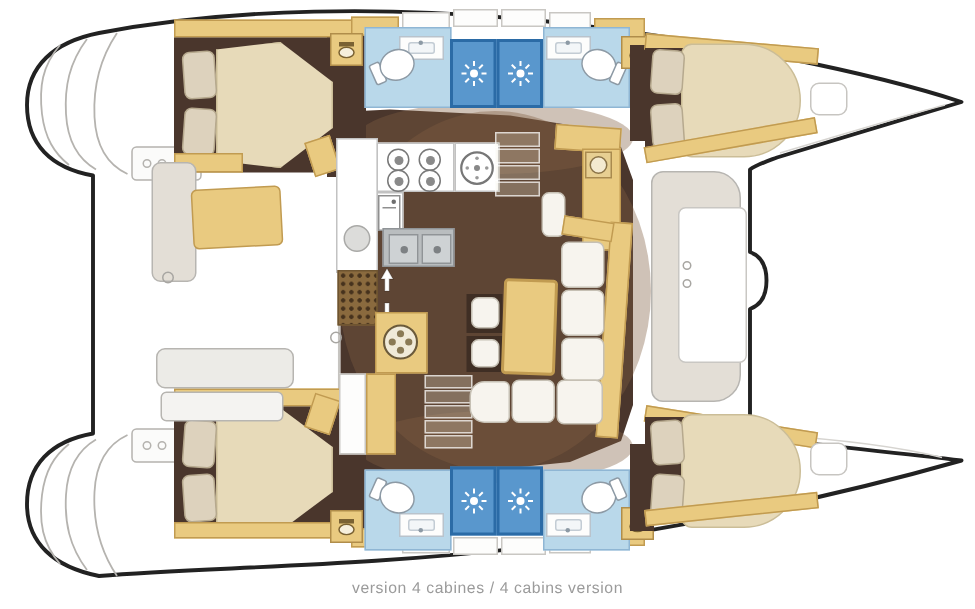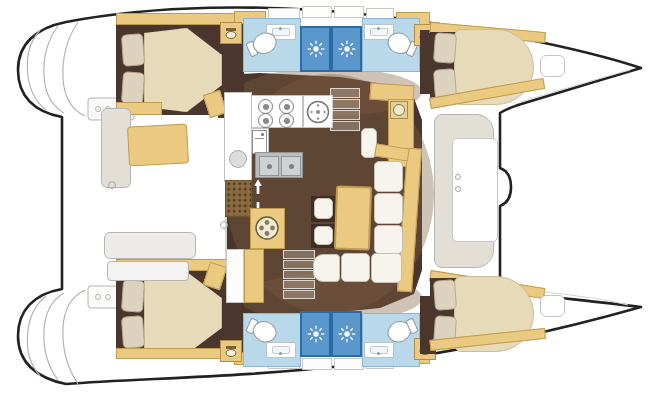--- a/index.html
+++ b/index.html
@@ -337,13 +337,14 @@
   <div class="el circle-o" style="left:108px;top:181px;width:8px;height:8px;"></div>
   <div class="el circle-o" style="left:220px;top:221px;width:8px;height:8px;"></div>
 
   <div class="el ext2" style="left:434px;top:114px;width:60px;height:154px;border-radius:8px 18px 18px 8px;"></div>
   <div class="el white-box" style="left:452px;top:138px;width:46px;height:104px;border-radius:5px;background:#fff;"></div>
   <div class="el circle-o" style="left:455px;top:174px;width:6px;height:6px;"></div>
   <div class="el circle-o" style="left:455px;top:186px;width:6px;height:6px;"></div>
   <div class="el hatch" style="left:540px;top:55px;width:25px;height:22px;"></div>
   <div class="el hatch" style="left:540px;top:295px;width:25px;height:22px;"></div>
 
+  <div class="el caption" style="left:175px;top:386px;width:300px;height:16px;">version 4 cabines / 4 cabins version</div>
 </div>
 
 </body></html>

